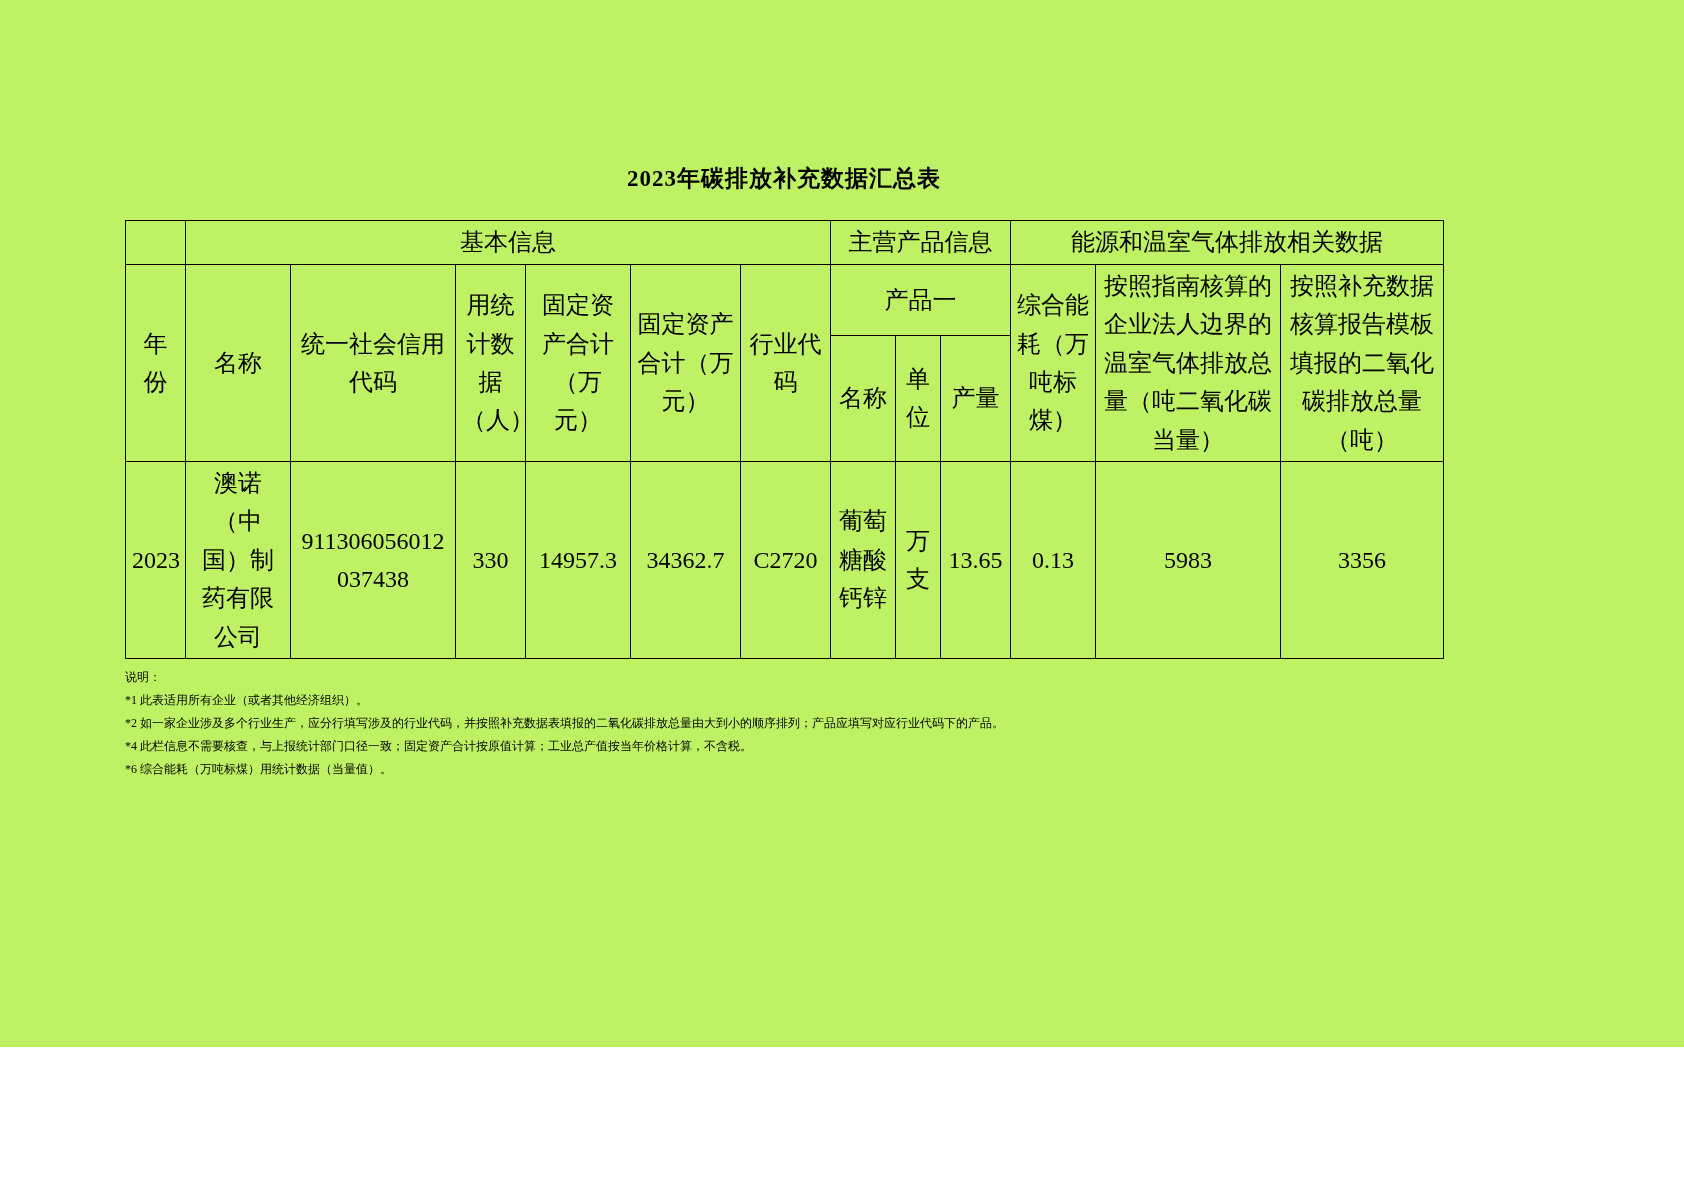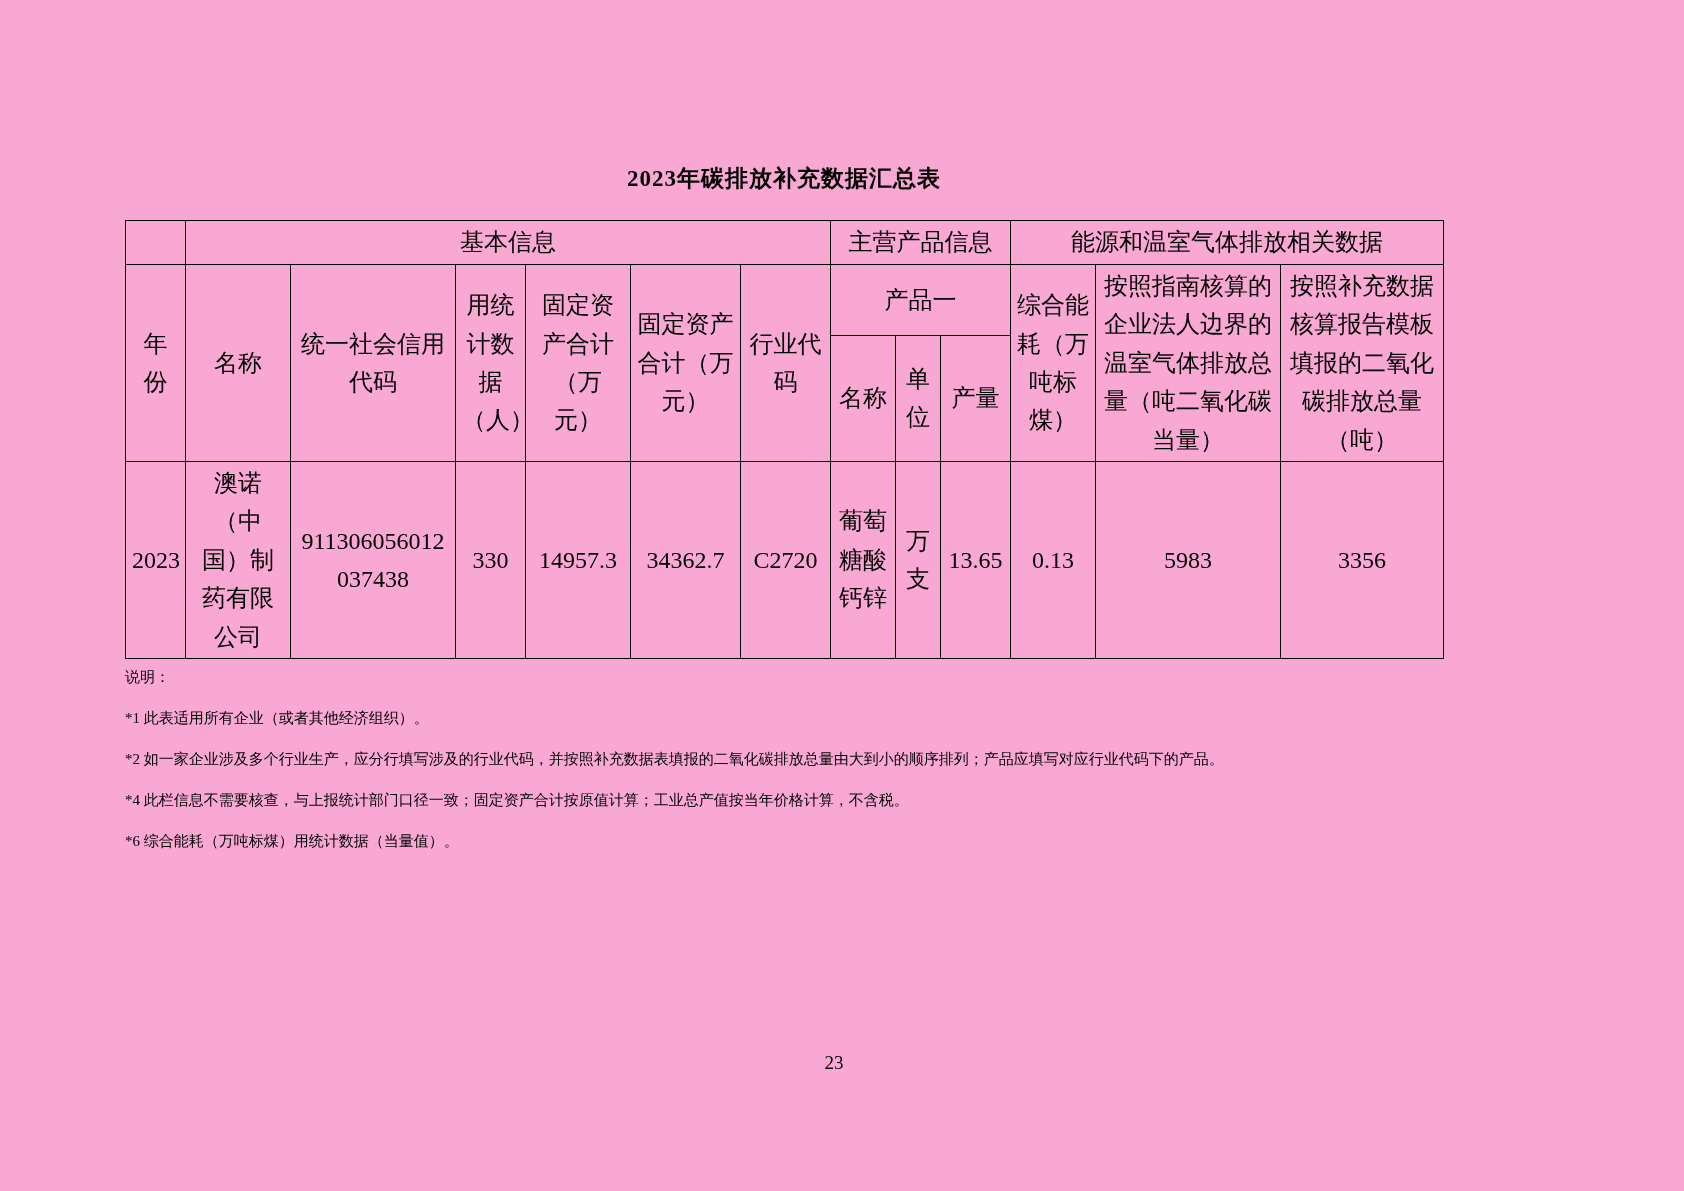--- a/index.html
+++ b/index.html
@@ -4,22 +4,22 @@
 <style>
   * { margin: 0; padding: 0; box-sizing: border-box; }
   html, body { background: #ffffff; }
   body {
     font-family: "Liberation Serif", "DejaVu Serif", serif;
     color: #000000;
   }
   .page {
     position: relative;
     width: 1684px;
-    height: 1191px;
-    background: #f9a8d4;
+    height: 1047px;
+    background: #bef264;
     overflow: hidden;
     padding-left: 24px;
   }
   .content {
     position: absolute;
     left: 125px;
     top: 0;
     width: 1318px;
   }
   .doc-title {
@@ -47,25 +47,25 @@
   tr.row-a  { height: 44px; }
   tr.row-b  { height: 46px; }
   tr.row-c  { height: 80px; }
   tr.row-data { height: 185px; }
   td.name-cell   { padding: 2px 14px; }
   td.code-cell   { word-break: break-all; padding: 2px 18px; }
   td.narrow-cell { padding: 2px 9px; }
   td.prod-cell   { padding: 2px 8px; }
   .notes {
     margin-top: 8px;
-    font-size: 15px;
+    font-size: 12px;
   }
   .notes .note-line {
     line-height: 20px;
-    margin-top: 21px;
+    margin-top: 3px;
     white-space: nowrap;
   }
   .notes .note-label { margin-top: 0; }
   .page-number {
     position: absolute;
     left: 0;
     right: 16px;
     top: 1052px;
     text-align: center;
     font-size: 19px;

